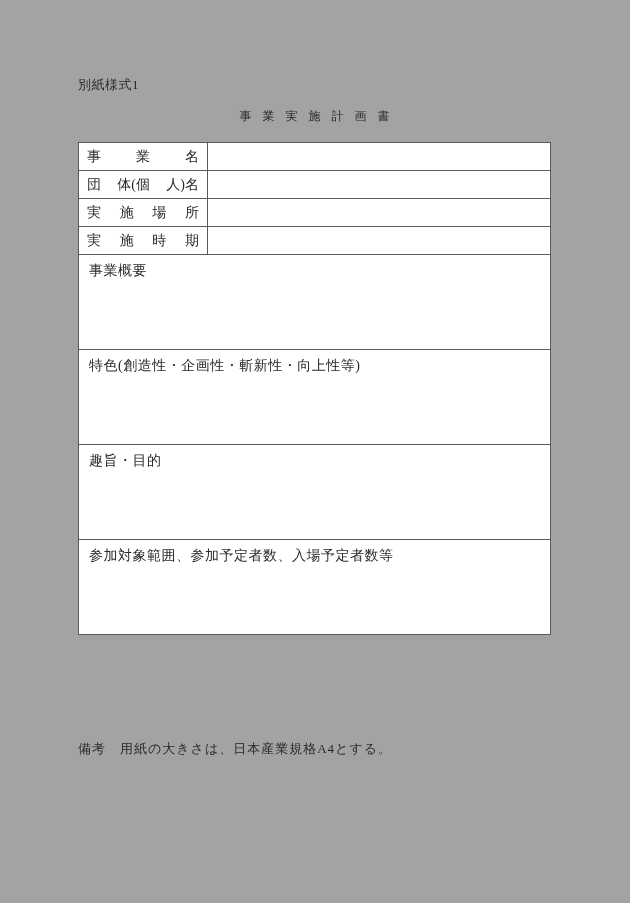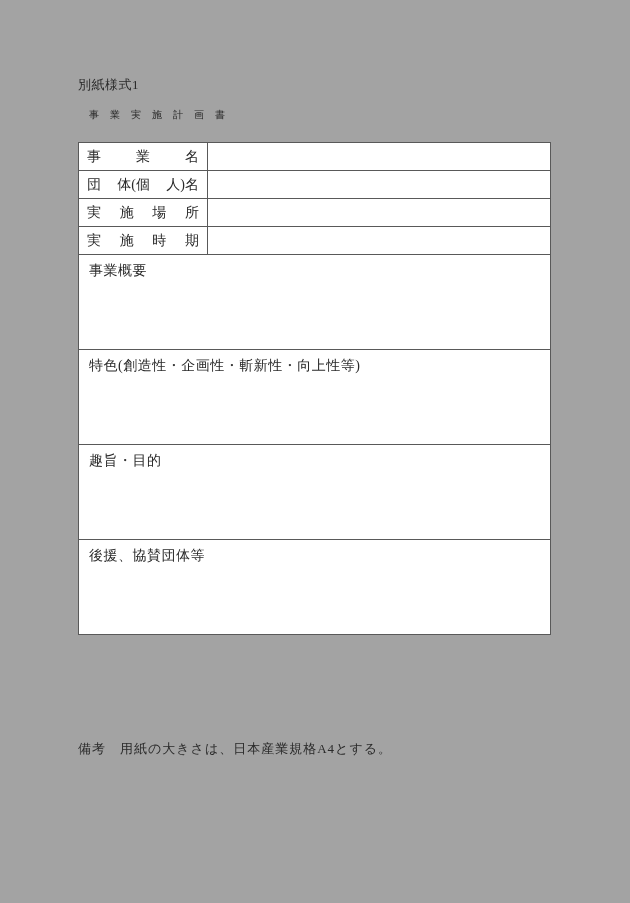--- a/index.html
+++ b/index.html
@@ -23,22 +23,22 @@
     top: 76px;
     font-size: 13px;
     letter-spacing: 0.5px;
     white-space: nowrap;
   }
   .doc-title {
     position: absolute;
     left: 78px;
     top: 108px;
     width: 473px;
-    text-align: left;
-    font-size: 10px;
+    text-align: center;
+    font-size: 12px;
     letter-spacing: 11px;
     text-indent: 11px;
     white-space: nowrap;
   }
   .plan-table {
     position: absolute;
     left: 78px;
     top: 142px;
     width: 473px;
     border: 1px solid #595959;
@@ -151,23 +151,23 @@
     <div class="section">
       <div class="section-label">特色(創造性・企画性・斬新性・向上性等)</div>
       <div class="section-fill"></div>
     </div>
 
     <div class="section">
       <div class="section-label">趣旨・目的</div>
       <div class="section-fill"></div>
     </div>
 
-
     <div class="section">
-      <div class="section-label">後援、協賛団体等</div>
+      <div class="section-label">参加対象範囲、参加予定者数、入場予定者数等</div>
       <div class="section-fill"></div>
     </div>
+
 
   </div>
 
   <div class="note">備考　用紙の大きさは、日本産業規格A4とする。</div>
 
 </div>
 
 </body></html>

